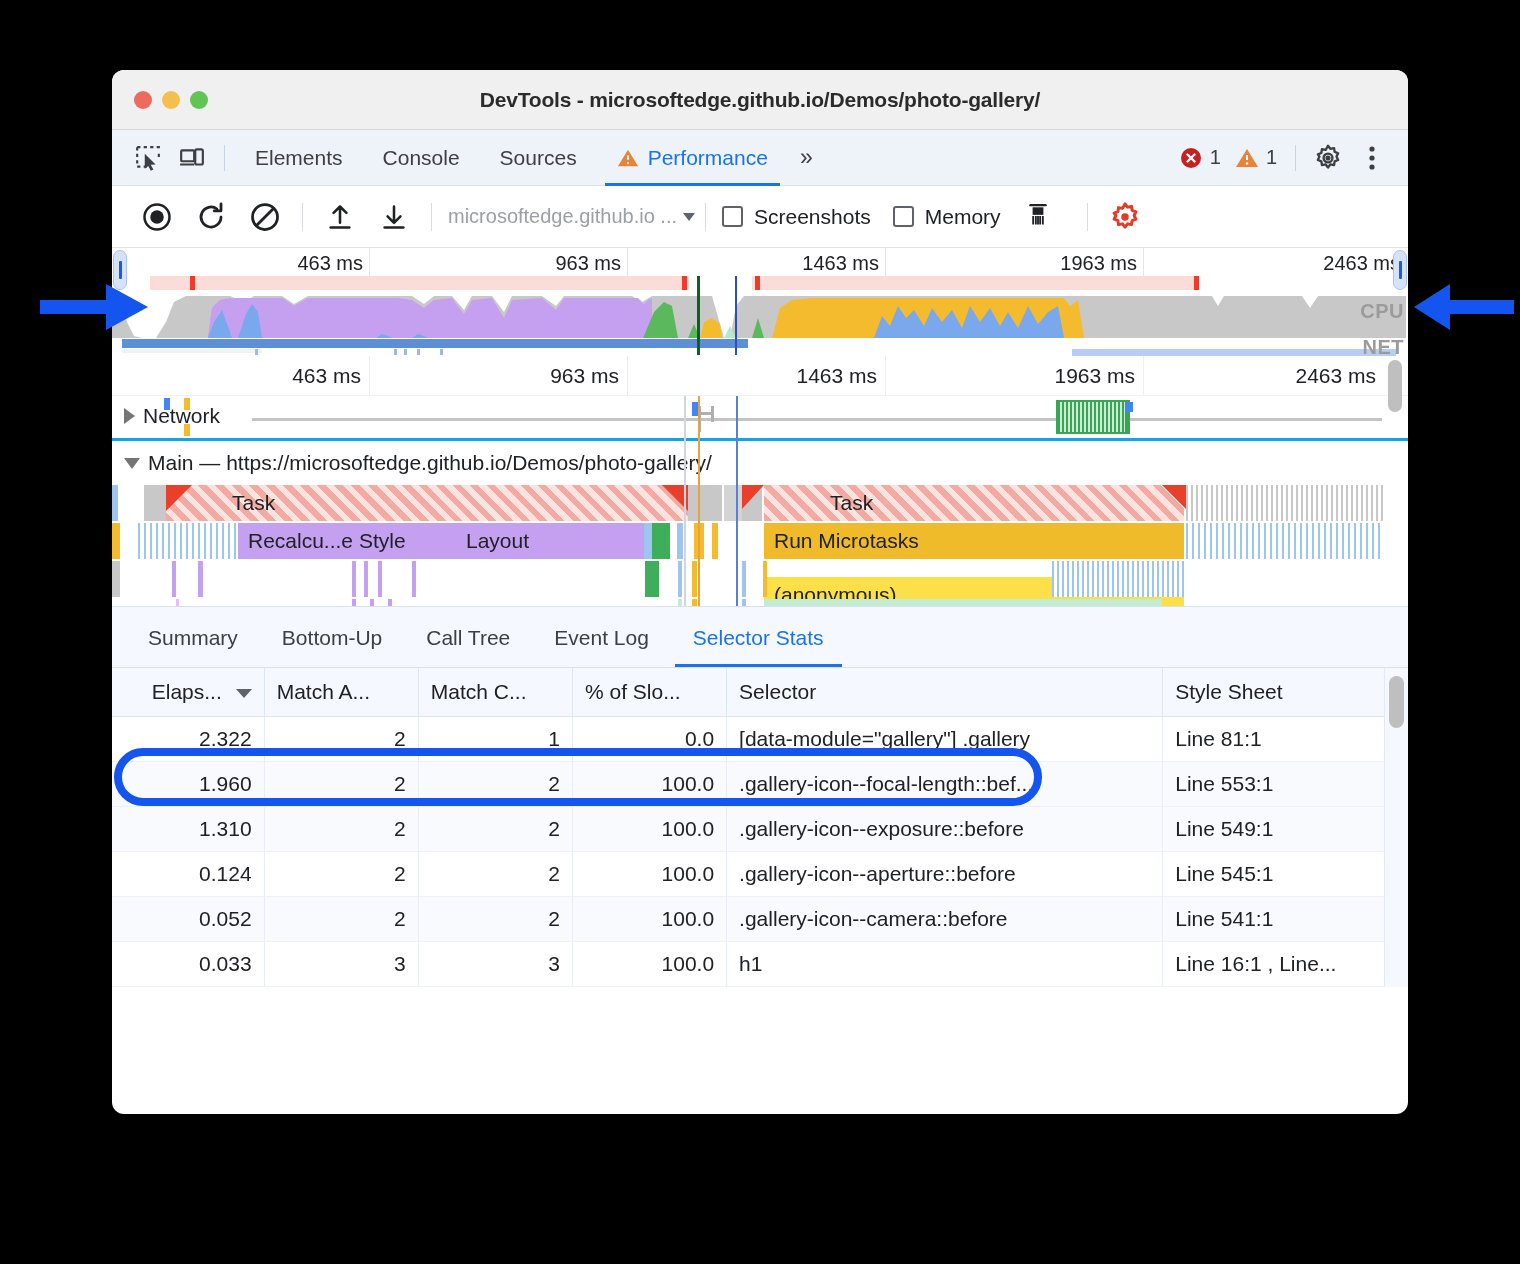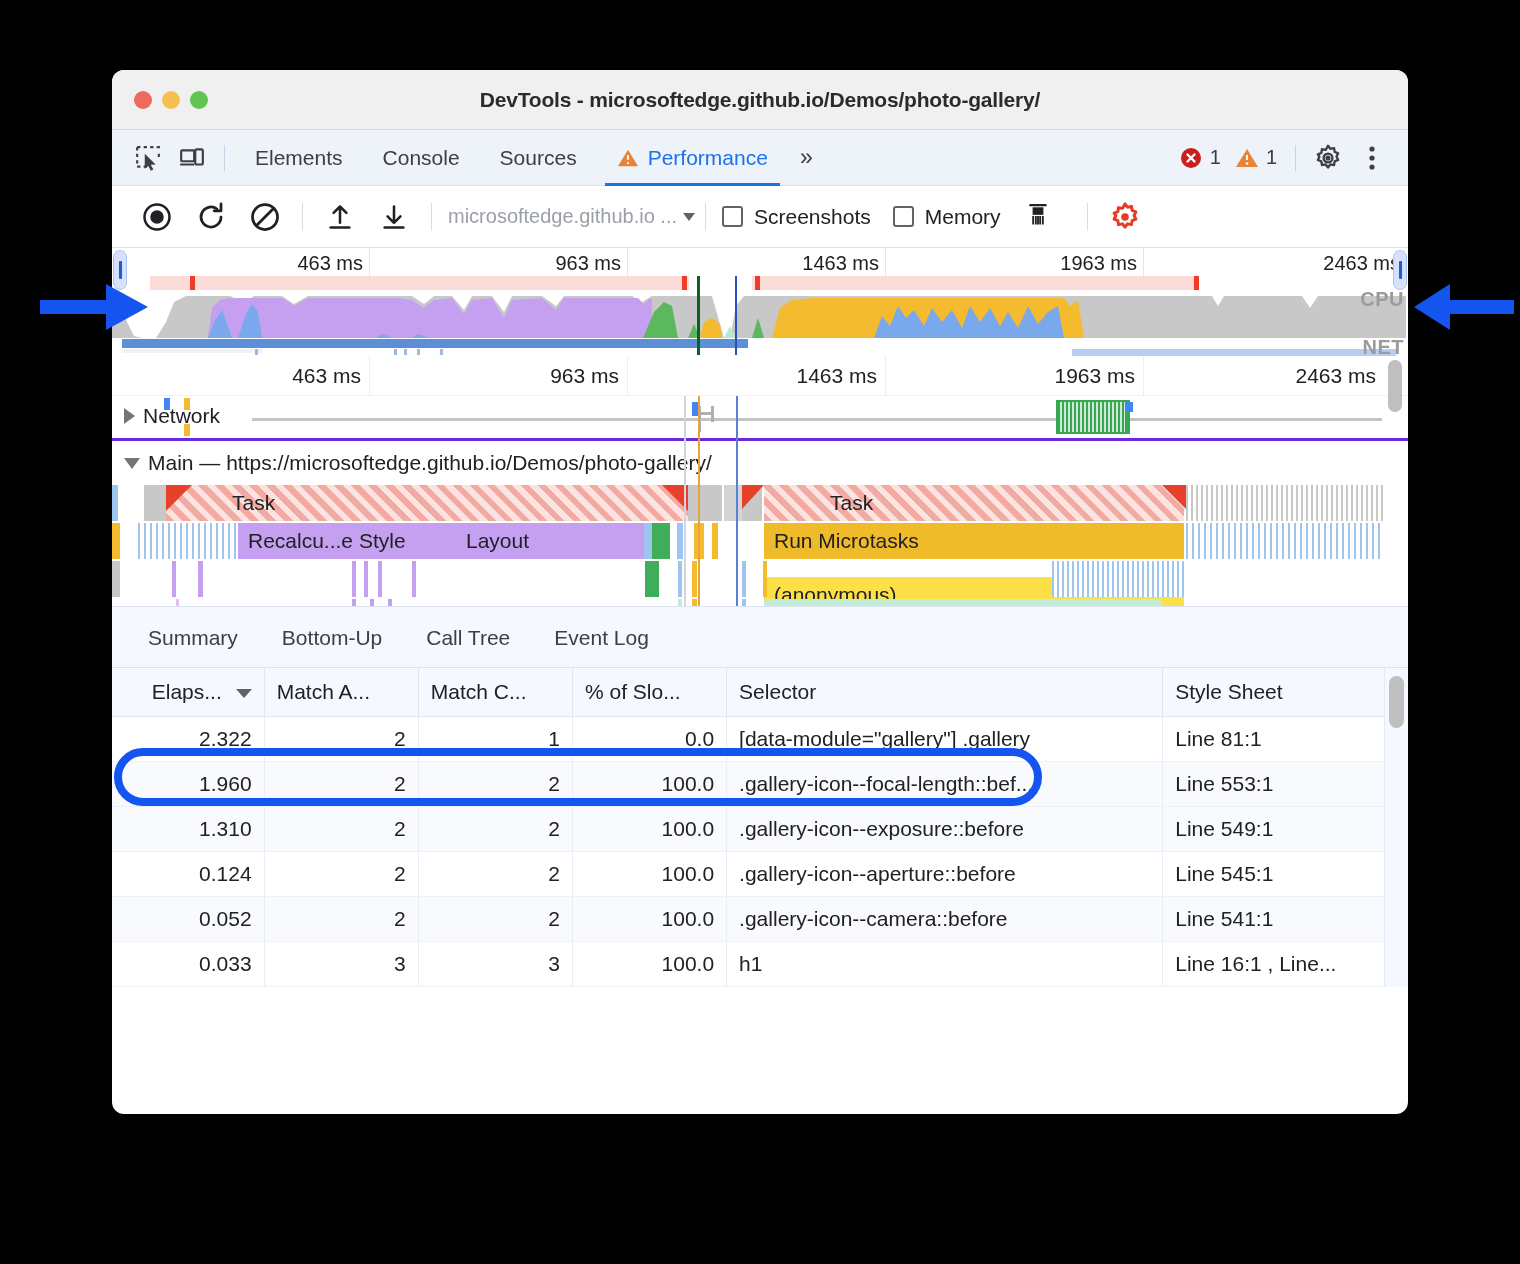--- a/index.html
+++ b/index.html
@@ -80,21 +80,21 @@
   .trtick { position:absolute; top:0; height:40px; border-right:1px solid #eaeef5;
      font-size:21px; color:#202124; padding-right:8px; text-align:right;
      display:flex; align-items:center; justify-content:flex-end;}
   .trow { position:relative; }
   .trhead { display:flex; align-items:center; height:40px; font-size:21px; color:#202124;
      padding-left:12px; gap:8px; cursor:pointer;}
   .tri { width:0;height:0; border-top:8px solid transparent; border-bottom:8px solid transparent;
      border-left:11px solid #757575; }
   .tri.down { border-left:8px solid transparent; border-right:8px solid transparent;
      border-top:11px solid #757575; border-bottom:0; }
-  .mainhl { border-top:3px solid #6d28d9; border-bottom:3px solid #1a54d8; }
+  .mainhl { border-top:3px solid #0ea5e9; border-bottom:3px solid #1a54d8; }
   .fbar { position:absolute; height:36px; display:flex; align-items:center;
      font-size:21px; color:#202124; padding-left:10px; overflow:hidden; white-space:nowrap;}
   .task { background:repeating-linear-gradient(45deg,#f2aaa2 0 6px,#fbe3e0 6px 12px); }
   .sbthumb { position:absolute; right:6px; width:14px; border-radius:7px; background:#bfbfbf; }
 
   
   .btabs { height:62px; background:#f5f8fe; display:flex; align-items:flex-end;
     border-top:1px solid #d9e1ef; border-bottom:1px solid #d9e1ef; padding-left:14px; }
   .btab { font-size:21px; color:#3c4043; padding:0 22px; height:58px; display:flex;
     align-items:center; cursor:pointer; position:relative;text-align:center; }
@@ -337,21 +337,21 @@
         <div style="position:absolute;left:610px;top:1px;width:26px;height:9px;background:#5c8fd6;"></div>
         <div style="position:absolute;left:10px;top:11px;width:140px;height:4px;background:#eef1f8;"></div>
         <div style="position:absolute;left:960px;top:11px;width:324px;height:8px;background:#b7cef2;"></div>
         <div style="position:absolute;left:143px;top:11px;width:3px;height:6px;background:#9fb8e0;"></div>
         <div style="position:absolute;left:282px;top:11px;width:3px;height:6px;background:#9fb8e0;"></div>
         <div style="position:absolute;left:292px;top:11px;width:3px;height:6px;background:#9fb8e0;"></div>
         <div style="position:absolute;left:305px;top:11px;width:3px;height:6px;background:#9fb8e0;"></div>
         <div style="position:absolute;left:328px;top:11px;width:3px;height:6px;background:#9fb8e0;"></div>
       </div>
 
-      <div class="ovlabel" style="top:40px;">CPU</div>
+      <div class="ovlabel" style="top:52px;">CPU</div>
       <div class="ovlabel" style="top:88px;">NET</div>
 
       <div class="vline-green" style="left:585px;"></div>
       <div class="vline-blue" style="left:623px;"></div>
 
       <div class="handle" style="left:1px;">
           <i></i>
         </div>
       <div class="handle" style="right:1px;">
           <i></i>
@@ -501,20 +501,23 @@
         <span>Summary</span>
         </div>
       <div class="btab">
         <span>Bottom-Up</span>
         </div>
       <div class="btab">
         <span>Call Tree</span>
         </div>
       <div class="btab">
         <span>Event Log</span>
+        </div>
+      <div class="btab active">
+        <span>Selector Stats</span>
         </div>
     </div>
 
     <div class="tblwrap">
       <table>
         <colgroup>
           <col style="width:150px">
             <col style="width:152px">
             <col style="width:152px">
           <col style="width:152px">

